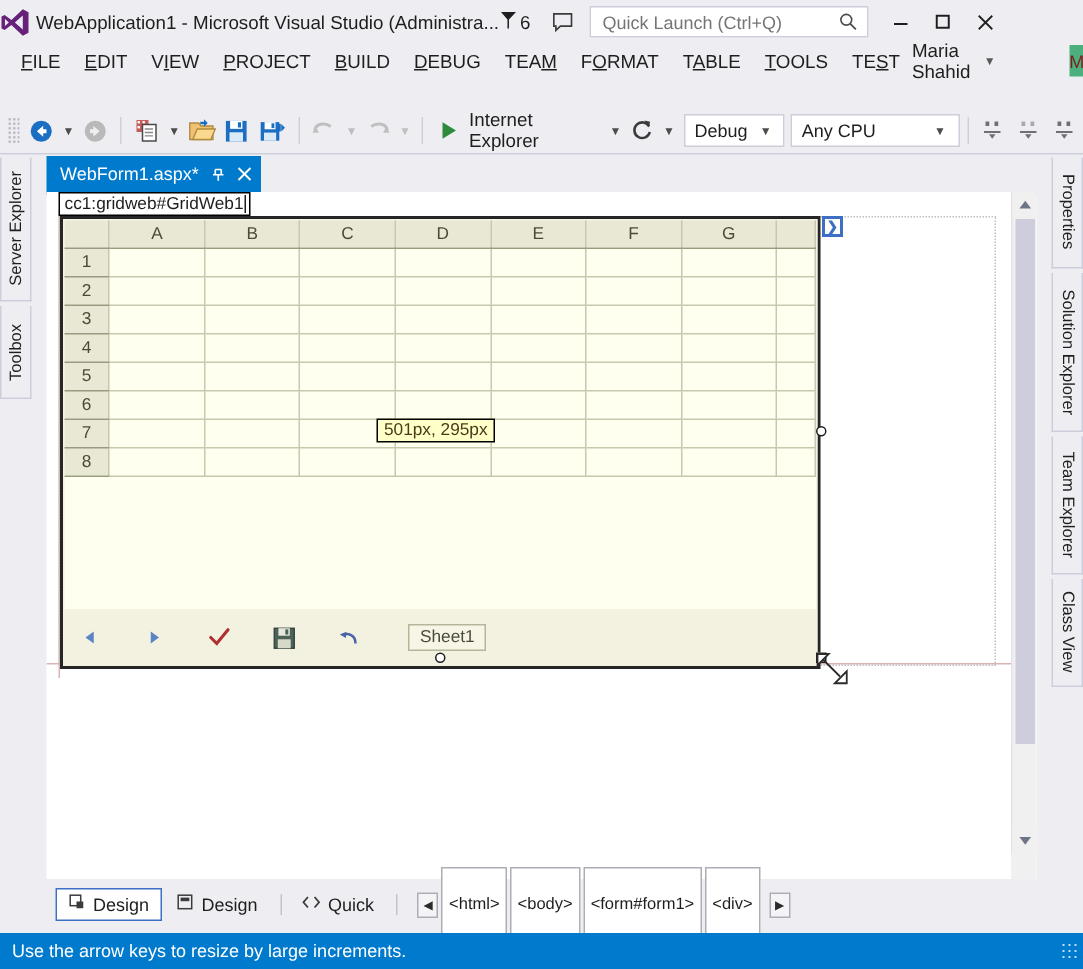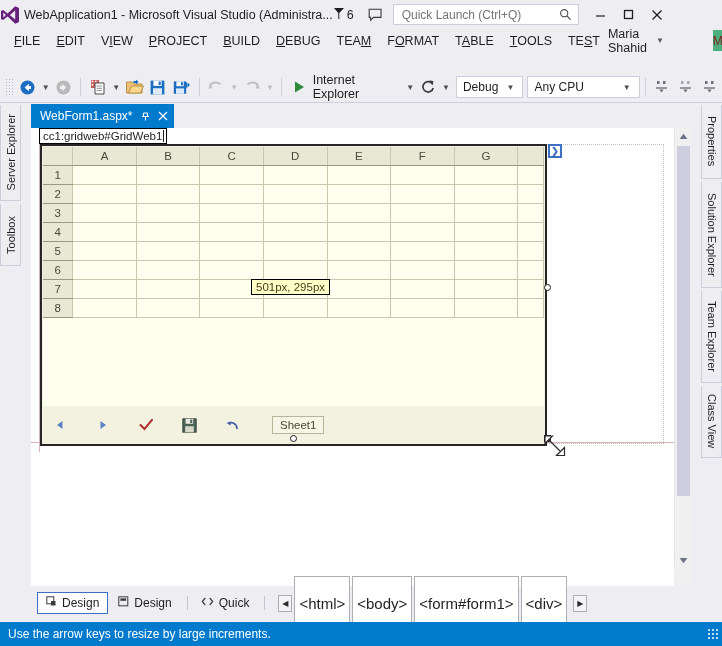--- a/index.html
+++ b/index.html
@@ -313,21 +313,21 @@
   .crumbs {
     display: flex; align-items: center; margin-left: 8px; gap: 0px;
   }
   .crumb-nav {
     width: 14px; height: 17px; border: 1px solid #ADADB5; background: #F4F4F6;
     display: flex; align-items: center; justify-content: center;
     color: #2B2B2B; font-size: 8px;
   }
   .crumb {
     border: 1px solid #ADADB5; background: #FFFFFF;
-    padding: 18px 4px; font-size: 15px; color: #1E1E1E;
+    padding: 18px 4px; font-size: 11px; color: #1E1E1E;
     margin-left: 2px; white-space: nowrap;
   }
   .crumb.plain {
     border: none; background: transparent; margin-left: 4px;
   }
   .crumb-nav.last { margin-left: 6px; }
 
   
   .statusbar {
     position: absolute; left: 0; bottom: 0; width: 722px; height: 24px;

